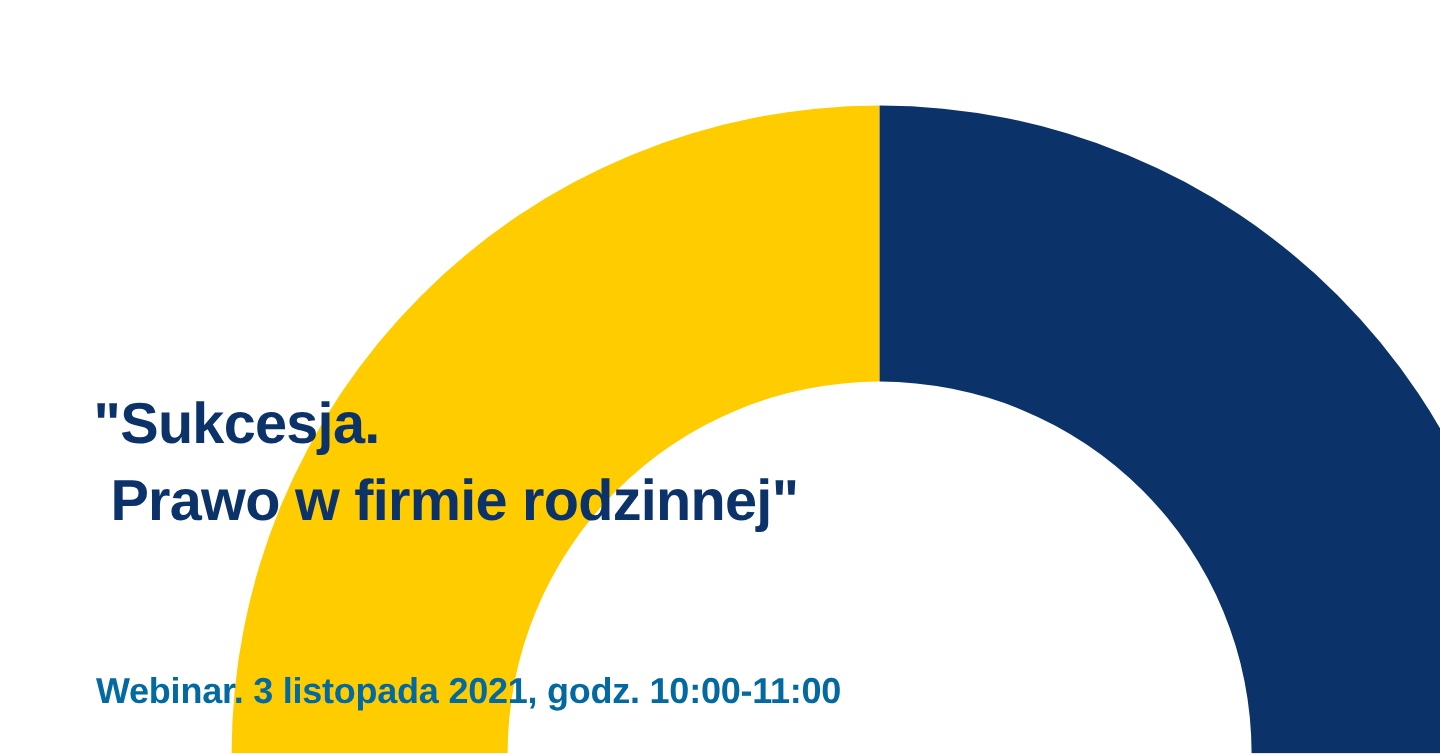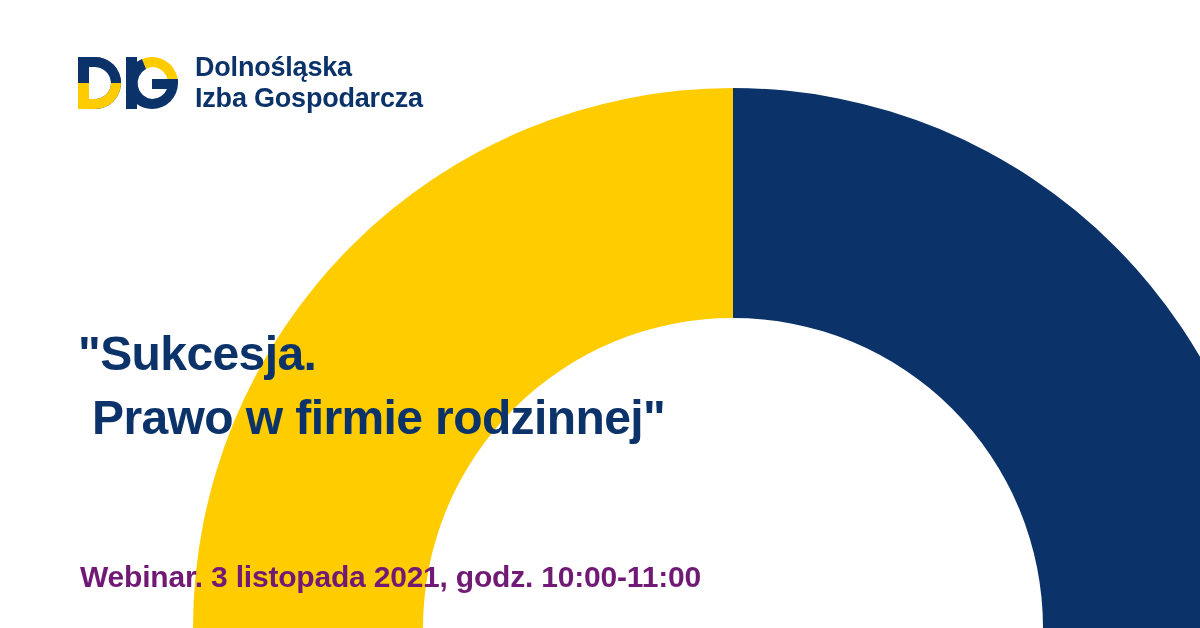--- a/index.html
+++ b/index.html
@@ -91,48 +91,21 @@
       </clipPath>
     </defs>
     <g clip-path="url(#clip-frame)">
 
       <path id="seg-yellow" d="M 193 628.0000000000001 A 540 540 0 0 1 732.9999999999999 88 L 732.9999999999999 318 A 310 310 0 0 0 423 628 Z" fill="#FFCC00"></path>
 
       <path id="seg-navy" d="M 732.9999999999999 88 A 540 540 0 0 1 1273 627.9999999999999 L 1043 627.9999999999999 A 310 310 0 0 0 732.9999999999999 318 Z" fill="#0B3369"></path>
     </g>
   </svg>
 
-  <div id="logo">
-
-    <svg id="logo-mark" width="100" height="52" viewBox="0 0 100 52" aria-hidden="true">
-
-      <g>
-        <path class="mk-navy" d="M0 0 H17 A26 26 0 0 1 17 52 H0 Z
-                 M11 10 V42 H17 A16 16 0 0 0 17 10 Z" fill-rule="evenodd" fill="#0B3369"></path>
-        <path class="mk-yellow" d="M11 26 H17 A16 16 0 0 1 17 42 H11 Z
-                 M11 26 H0 V52 H11 Z" opacity="0" fill="#FFCC00"></path>
-
-        <path class="mk-yellow" d="M11 26 H0 V52 H17 A26 26 0 0 0 43 26 H33 A16 16 0 0 1 17 42 H11 Z" fill="#FFCC00"></path>
-        <path class="mk-navy" d="M0 0 H17 A26 26 0 0 1 43 26 H33 A16 16 0 0 0 17 10 H11 V26 H0 Z" fill="#0B3369"></path>
-      </g>
-
-      <rect class="mk-navy" x="48" y="0" width="11" height="52" fill="#0B3369"></rect>
-
-      <g>
-        <path class="mk-yellow" d="M100 26 A26 26 0 0 0 74 0 A26 26 0 0 0 64 2 L68 12 A16 16 0 0 1 74 10 A16 16 0 0 1 90 26 Z" fill="#FFCC00"></path>
-        <path class="mk-navy" d="M64 2 A26 26 0 0 0 74 52 A26 26 0 0 0 100 26 V22 H74 V32 H89 A16 16 0 0 1 74 42 A16 16 0 0 1 68 12 Z" fill="#0B3369"></path>
-      </g>
-    </svg>
-
-    <div id="logo-wordmark" style="color: rgb(11, 51, 105);">
-      <span class="wm-line">Dolnośląska</span>
-      <span class="wm-line">Izba Gospodarcza</span>
-    </div>
-  </div>
 
   <div id="headline" style="color: rgb(11, 51, 105);">
     <div class="hl-line hl-line-1">"Sukcesja.</div>
     <div class="hl-line hl-line-2">Prawo w firmie rodzinnej"</div>
   </div>
 
-  <div id="event-details" style="color: #701a75;">Webinar. 3 listopada 2021, godz. 10:00-11:00</div>
+  <div id="event-details" style="color: #0369a1;">Webinar. 3 listopada 2021, godz. 10:00-11:00</div>
 
 </div>
 
 </body></html>

